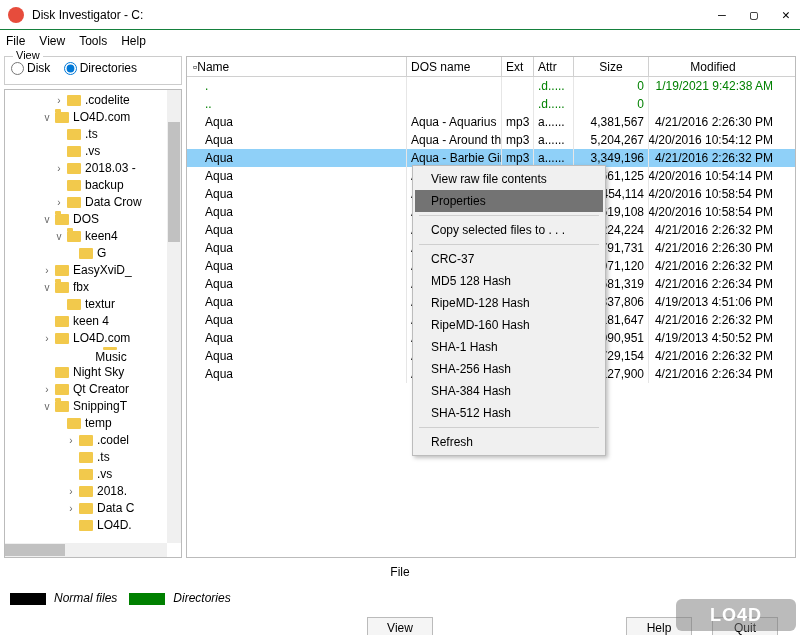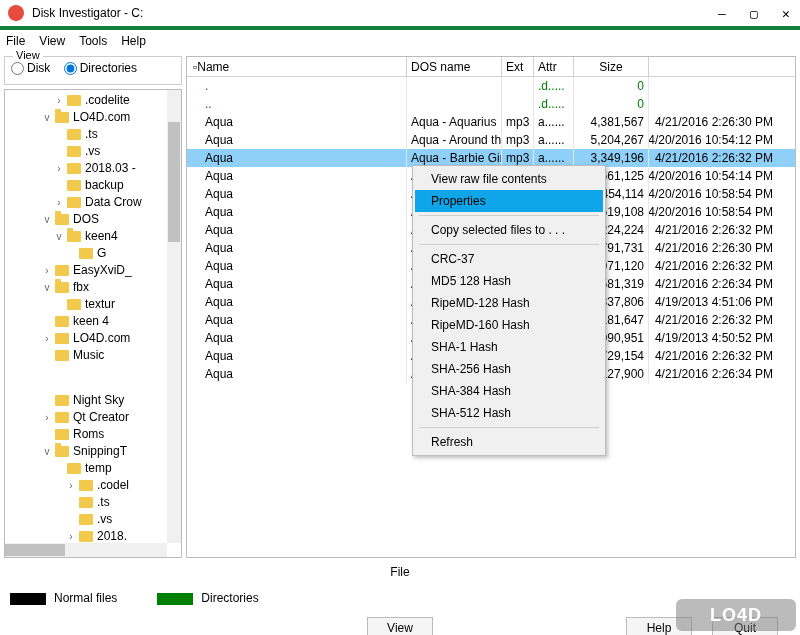--- a/index.html
+++ b/index.html
@@ -11,21 +11,21 @@
     height: 635px;
     overflow: hidden;
     position: relative;
     color: #000;
   }
   .titlebar {
     height: 30px;
     display: flex;
     align-items: center;
     padding: 0 8px;
-    border-bottom: 4px solid #15803d;
+    border-bottom: 1px solid #15803d;
     background: #fff;
   }
   .titlebar .app-icon {
     width: 16px; height: 16px;
     border-radius: 50%;
     background: #e74c3c;
     margin-right: 8px;
     display:inline-block;
   }
   .titlebar .title { flex: 1; font-size: 12px; }
@@ -174,22 +174,23 @@
   .green { color: #008000; }
   .row-sel { background: #8fd0f8; }
   .status-row {
     text-align: center;
     font-size: 12px;
     padding: 3px 0 6px 0;
   }
   .legend-row {
     padding: 6px 10px;
     display: flex;
-    gap: 40px;
+    gap: 12px;
     align-items: flex-start;
+    font-style: italic;
   }
   .swatch { width: 36px; height: 12px; display: inline-block; margin-right: 8px; vertical-align: middle; }
   .swatch.black { background: #000; }
   .swatch.greenbg { background: #008000; }
   .footer-btns {
     display: flex;
     justify-content: flex-end;
     padding: 6px 22px;
     gap: 20px;
     position: relative;
@@ -216,21 +217,21 @@
     border: 1px solid #bcbcbc;
     box-shadow: 2px 2px 4px rgba(0,0,0,0.25);
     font-size: 12px;
     padding: 2px;
     z-index: 50;
   }
   .cm-item {
     padding: 4px 16px;
     cursor: default;
   }
-  .cm-item.hover { background: #0ea5e9; }
+  .cm-item.hover { background: #737373; }
   .cm-sep {
     height: 1px;
     background: #cfcfcf;
     margin: 3px 4px;
   }
   .watermark {
     position: absolute;
     bottom: 4px;
     right: 4px;
     width: 120px;
@@ -350,39 +351,34 @@
           <div class="tree-row" style="padding-left: 36px;">
             <span class="tree-exp"></span>
             <span class="folder-icon"></span>
             <span>keen 4</span>
           </div>
           <div class="tree-row" style="padding-left: 36px;">
             <span class="tree-exp">›</span>
             <span class="folder-icon"></span>
             <span>LO4D.com</span>
           </div>
-          <div class="tree-row" style="padding-left: 36px;">
+          <div class="tree-row" style="padding-left: 36px; flex-direction: column;">
             <span class="tree-exp"></span>
             <span class="folder-icon"></span>
             <span>Music</span>
           </div>
-          <div class="tree-row" style="padding-left: 36px; margin-top: 28px;">
+          <div class="tree-row" style="padding-left: 36px;">
             <span class="tree-exp"></span>
             <span class="folder-icon"></span>
             <span>Night Sky</span>
           </div>
           <div class="tree-row" style="padding-left: 36px;">
             <span class="tree-exp">›</span>
             <span class="folder-icon"></span>
             <span>Qt Creator</span>
-          </div>
-          <div class="tree-row" style="padding-left: 36px;">
-            <span class="tree-exp"></span>
-            <span class="folder-icon"></span>
-            <span>Roms</span>
           </div>
           <div class="tree-row" style="padding-left: 36px;">
             <span class="tree-exp">v</span>
             <span class="folder-icon open"></span>
             <span>SnippingT</span>
           </div>
           <div class="tree-row" style="padding-left: 48px;">
             <span class="tree-exp"></span>
             <span class="folder-icon"></span>
             <span>temp</span>
@@ -430,28 +426,30 @@
   <div class="right-pane">
     <div class="table-header">
       <div class="th col-name">
           <span style="margin-left:-12px">▫ </span>
           <span>Name</span>
         </div>
       <div class="th col-dos">DOS name</div>
       <div class="th col-ext">Ext</div>
       <div class="th col-attr">Attr</div>
       <div class="th col-size">Size</div>
+      <div class="th col-mod">Modified</div>
     </div>
     <div id="rows">
         <div class="table-row">
           <div class="td col-name green">.</div>
           <div class="td col-dos"></div>
           <div class="td col-ext"></div>
           <div class="td col-attr green">.d.....</div>
           <div class="td col-size green">0</div>
+          <div class="td col-mod green">1/19/2021 9:42:38 AM</div>
         </div>
         <div class="table-row">
           <div class="td col-name green">..</div>
           <div class="td col-dos"></div>
           <div class="td col-ext"></div>
           <div class="td col-attr green">.d.....</div>
           <div class="td col-size green">0</div>
         </div>
         <div class="table-row">
           <div class="td col-name">Aqua</div>

